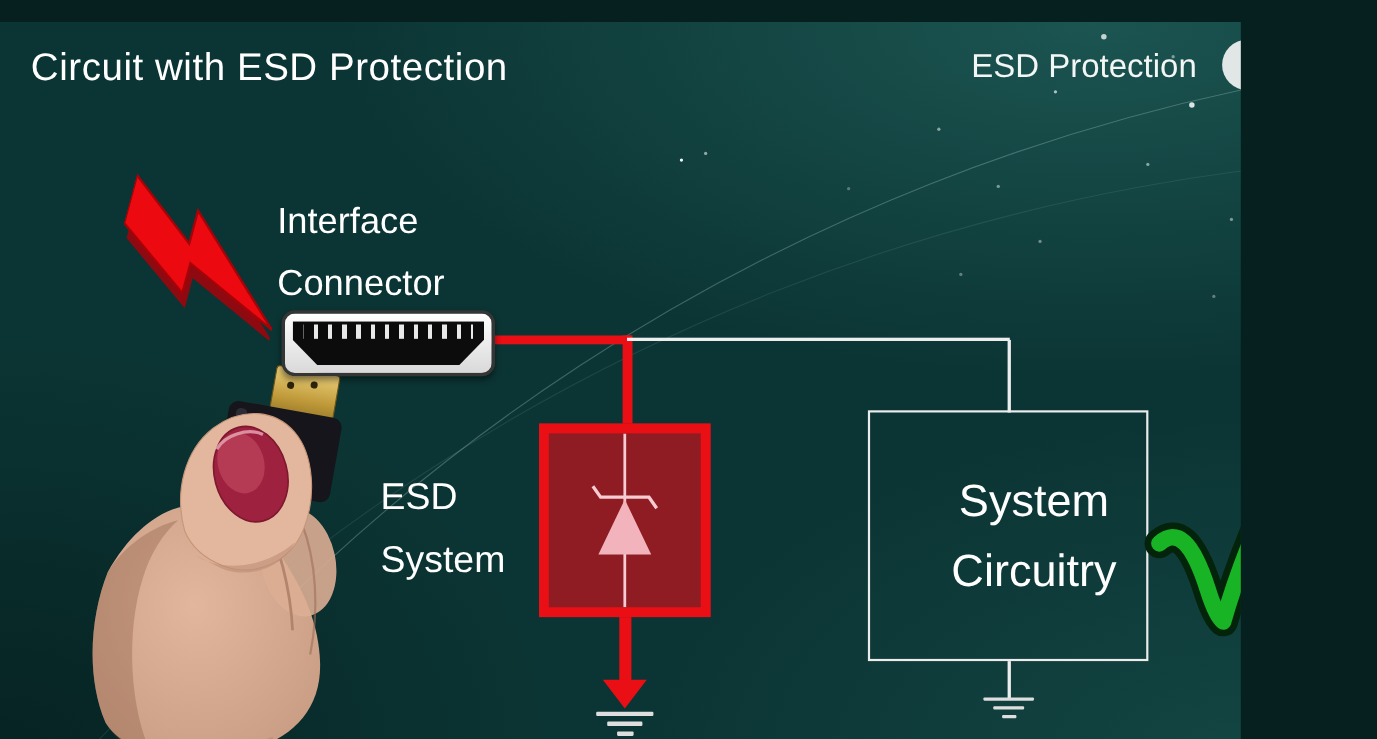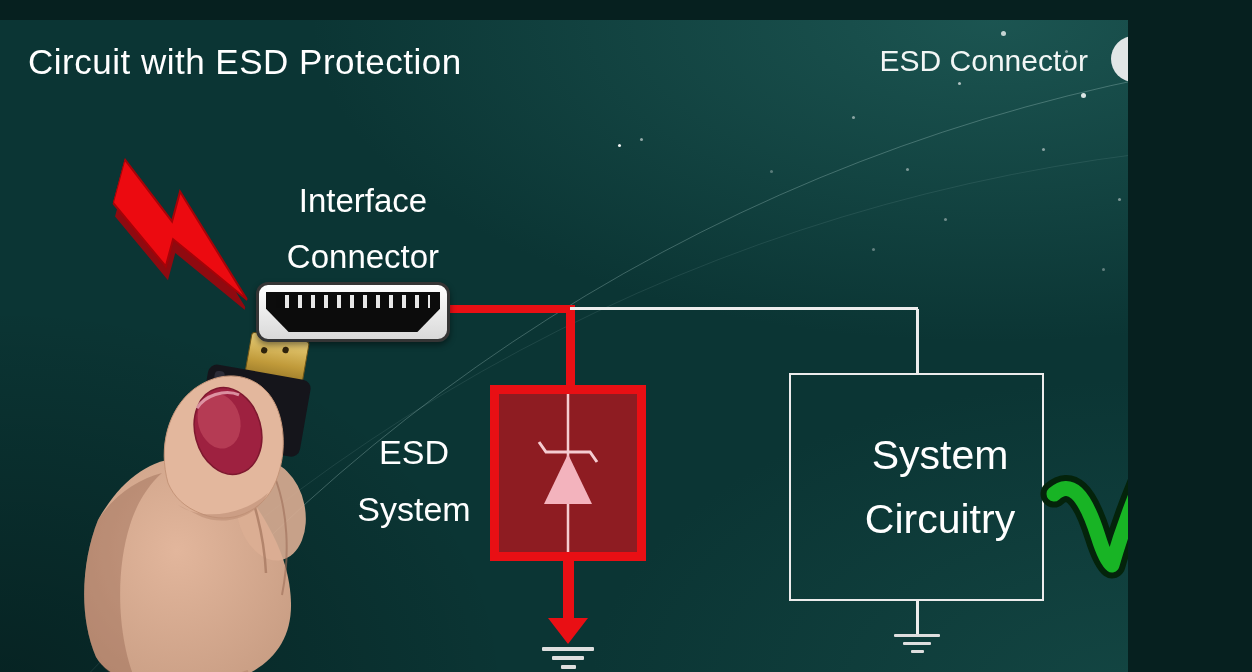--- a/index.html
+++ b/index.html
@@ -36,21 +36,21 @@
       1065px 30px 0 0 rgba(255,255,255,.45), 770px 150px 0 0 rgba(255,255,255,.3);
   }
 
   .title{ position:absolute; left:28px; top:22px; font-size:35px; font-weight:400;
           letter-spacing:.5px; color:var(--text-white,#fff); }
   .brand{ position:absolute; top:24px; right:40px; font-size:30px; color:#f2f6f5; }
   .brand-logo{ position:absolute; top:16px; right:-9px; width:26px; height:46px;
           background:#eceeee; border-radius:23px 0 0 23px; opacity:.95; }
 
   .pl{ white-space:pre-line; }
-  .label{ color:var(--text-white,#fff); text-align:center; z-index:6; }
+  .label{ color:var(--text-white,#fff); text-align:left; z-index:6; }
   .connector-label{ position:absolute; left:252px; top:153px; width:222px;
           font-size:33px; line-height:56px; }
   .diode-label{ position:absolute; left:346px; top:404px; width:136px;
           font-size:34px; line-height:57px; }
 
   
   .lightning{ position:absolute; left:112px; top:128px; width:150px; height:155px;
           transform:rotate(-75deg); z-index:5; }
 
   
@@ -106,21 +106,21 @@
 </head>
 <body>
 
 <div class="slide">
 
   <div class="arc"></div>
   <div class="arc2"></div>
   <div class="stars"></div>
 
   <h1 class="title">Circuit with ESD Protection</h1>
-  <div class="brand">ESD Connector</div>
+  <div class="brand">ESD Protection</div>
   <div class="brand-logo"></div>
 
   <div class="label connector-label pl">Interface
 Connector</div>
 
   <svg class="lightning" viewBox="0 0 100 110">
     <polygon points="52,0 18,48 38,48 10,110 72,44 50,44 84,0" transform="translate(-9,4)" fill="#8f0a10"></polygon>
     <polygon points="52,0 18,48 38,48 10,110 72,44 50,44 84,0" fill="#ec0a10" stroke="#a50308" stroke-width="1.5"></polygon>
   </svg>
 

